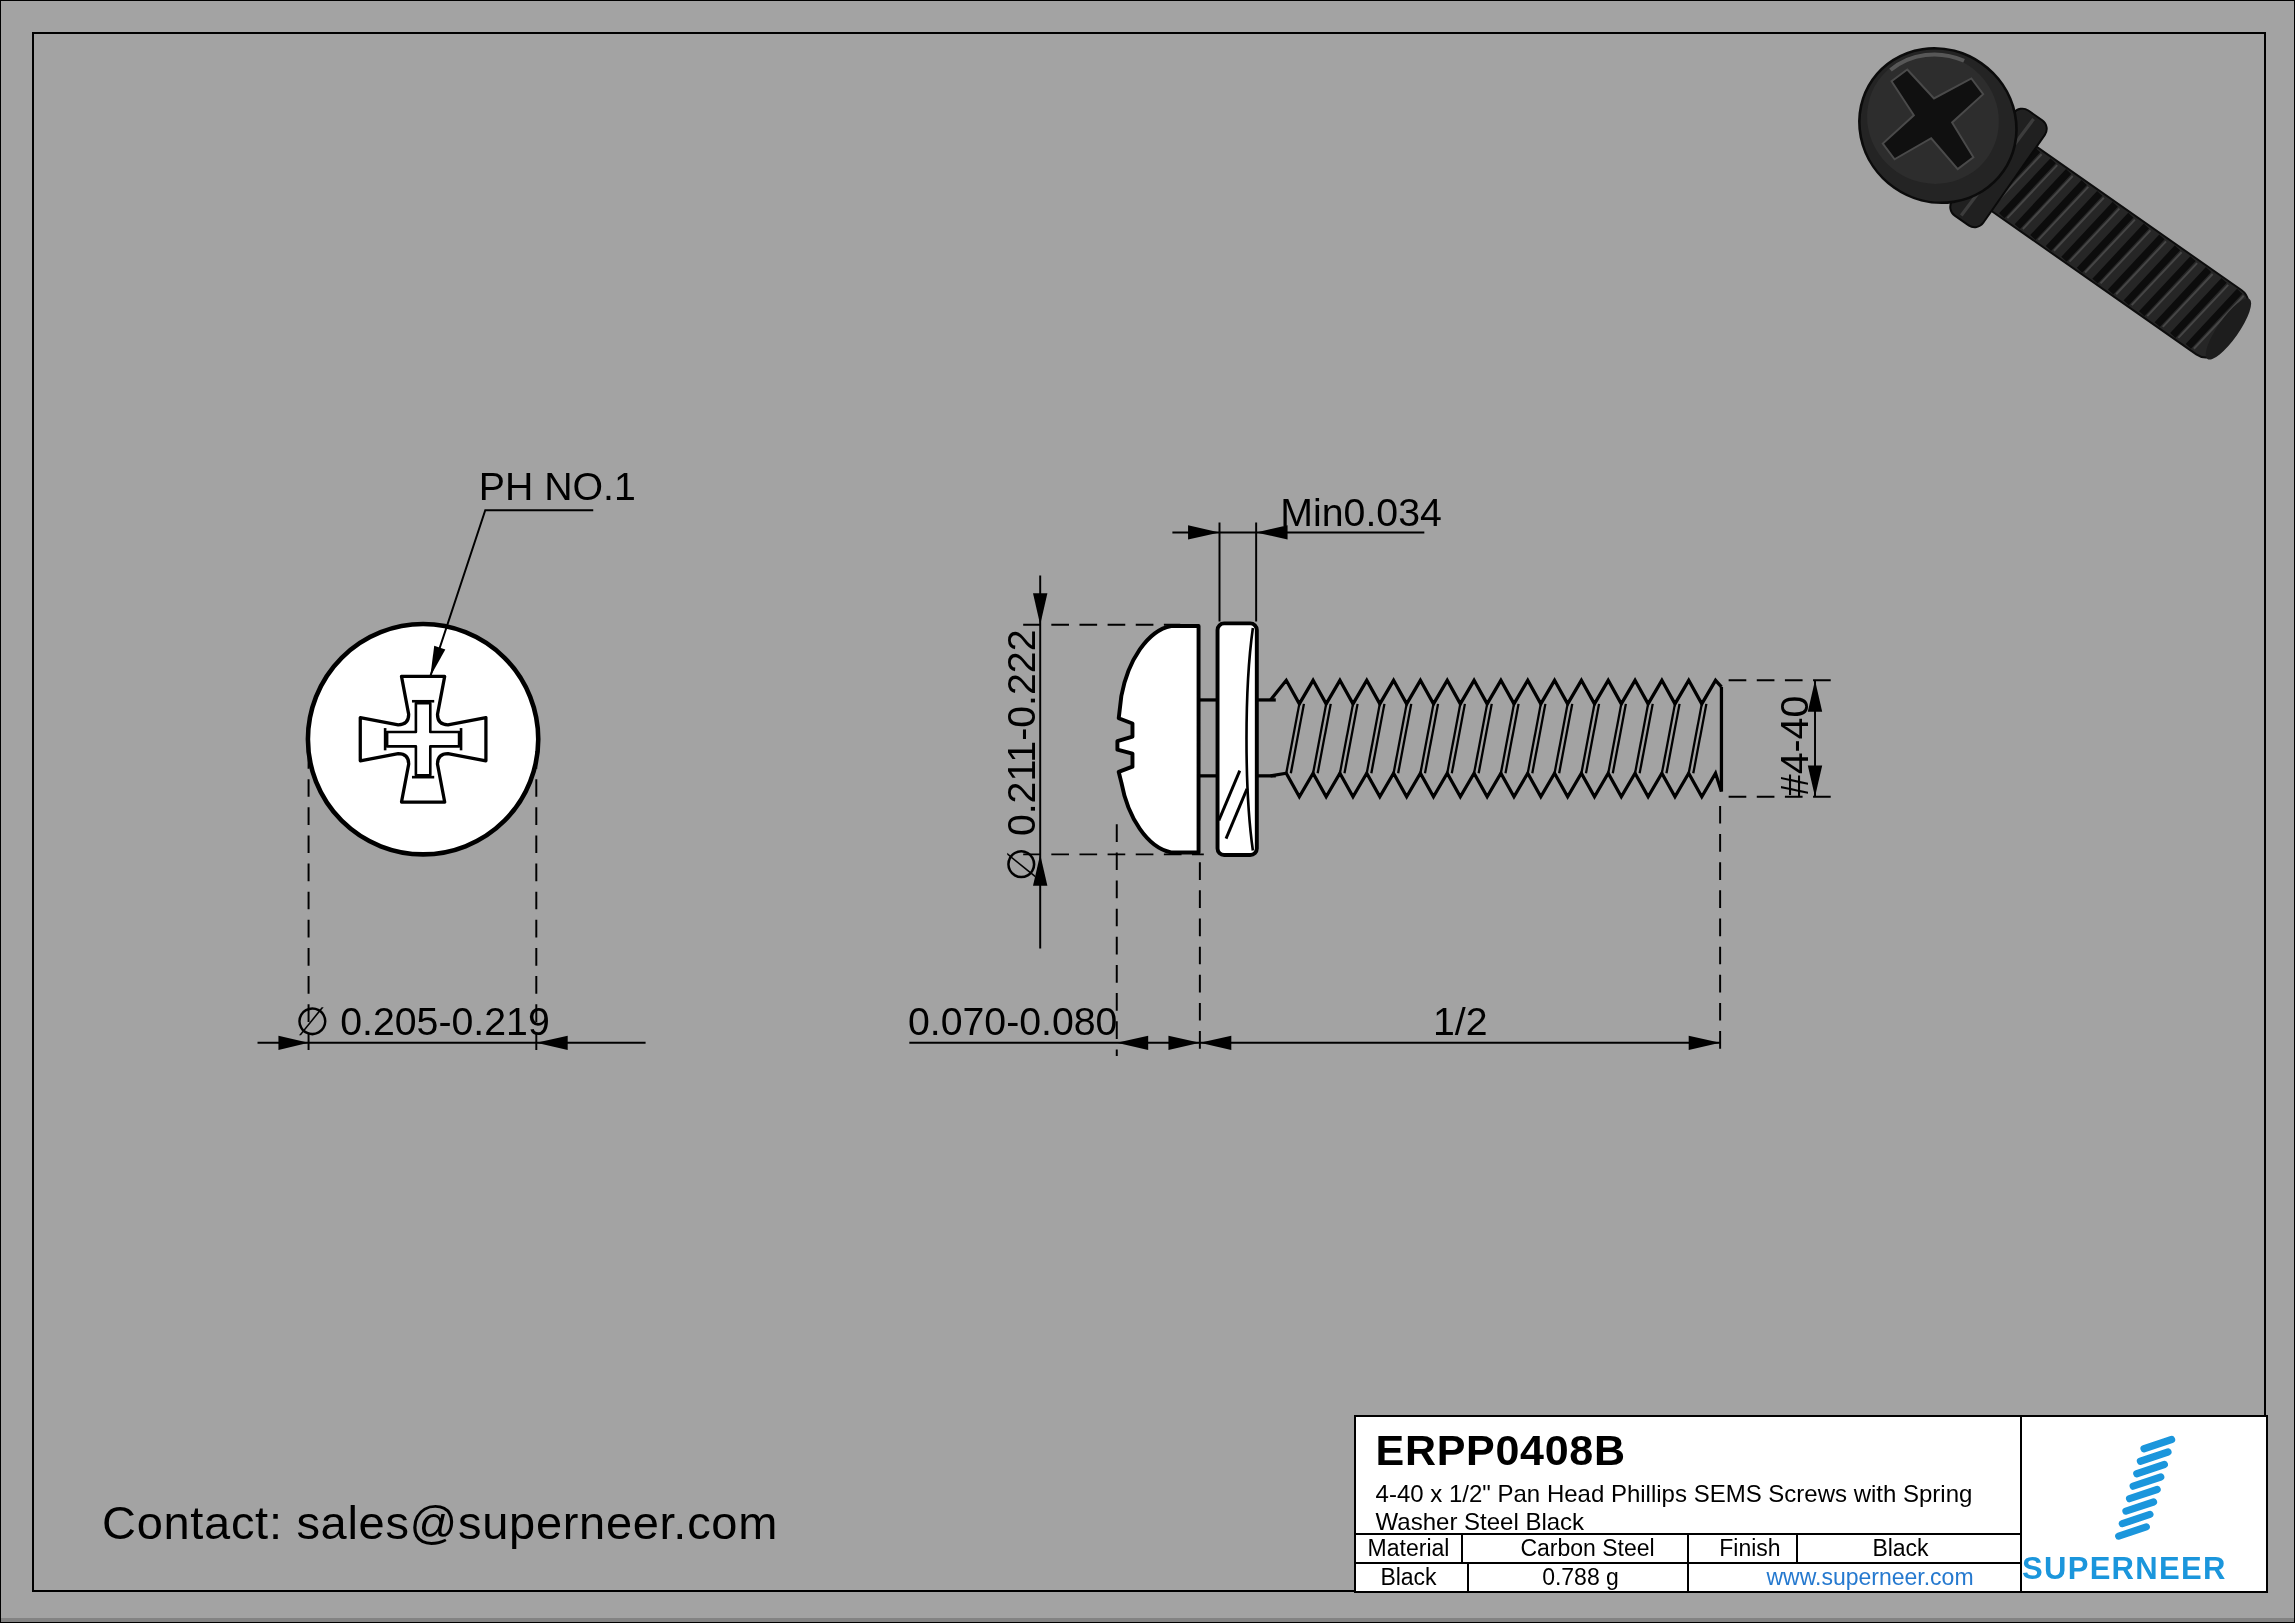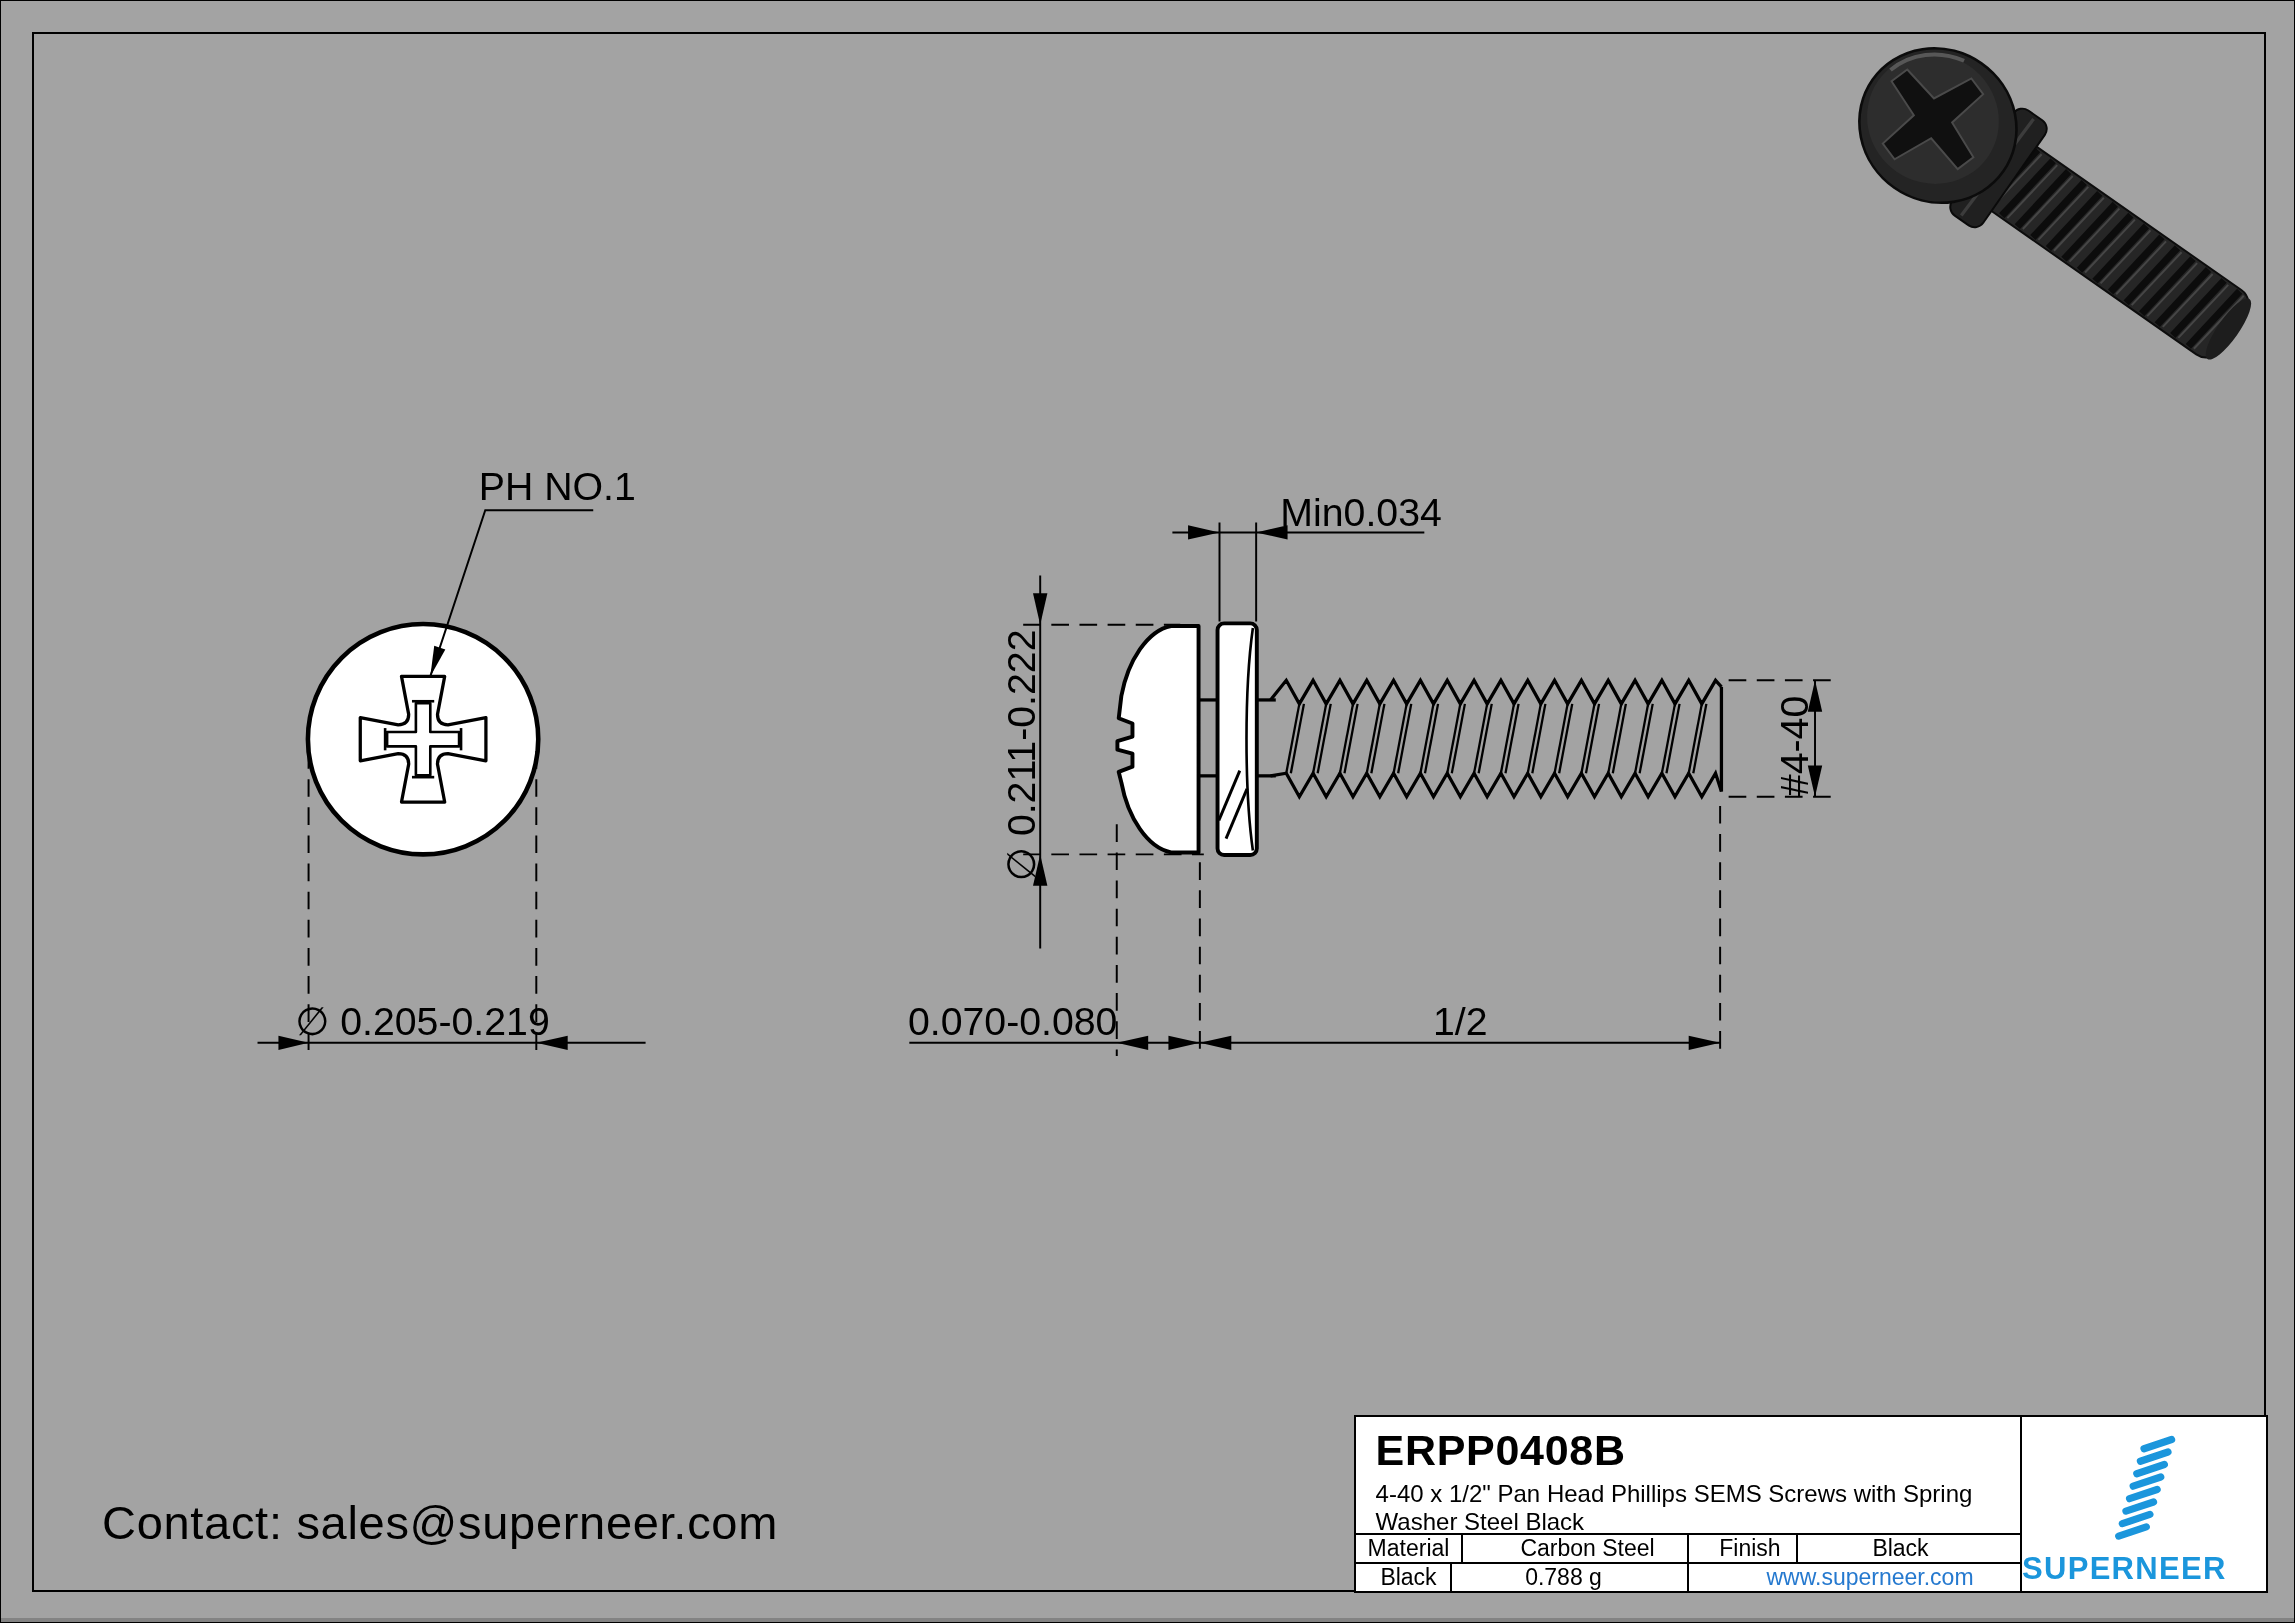--- a/index.html
+++ b/index.html
@@ -231,21 +231,21 @@
 
     <div class="tb-row tb-row1">
       <div class="tb-cell" style="left:0;width:105px;">Material</div>
       <div class="tb-cell bl" style="left:105px;width:251px;">Carbon Steel</div>
       <div class="tb-cell bl" style="left:331px;width:124px;">Finish</div>
       <div class="tb-cell bl" style="left:440px;width:207px;">Black</div>
     </div>
 
     <div class="tb-row tb-row2">
       <div class="tb-cell" style="left:0;width:105px;">Black</div>
-      <div class="tb-cell bl" style="left:94px;width:225px;">0.788 g</div>
+      <div class="tb-cell bl" style="left:111px;width:225px;">0.788 g</div>
       <div class="tb-cell bl website" style="left:331px;width:364px;">www.superneer.com</div>
     </div>
 
     <div class="logo-cell">
       <svg id="logo-icon" width="92" height="117" viewBox="0 0 140 178">
           <line x1="68.5" y1="30" x2="110.5" y2="16"></line>
           <line x1="63" y1="49" x2="105" y2="35"></line>
           <line x1="57.5" y1="68" x2="99.5" y2="54"></line>
           <line x1="52" y1="87" x2="94" y2="73"></line>
           <line x1="46.5" y1="106" x2="88.5" y2="92"></line>

